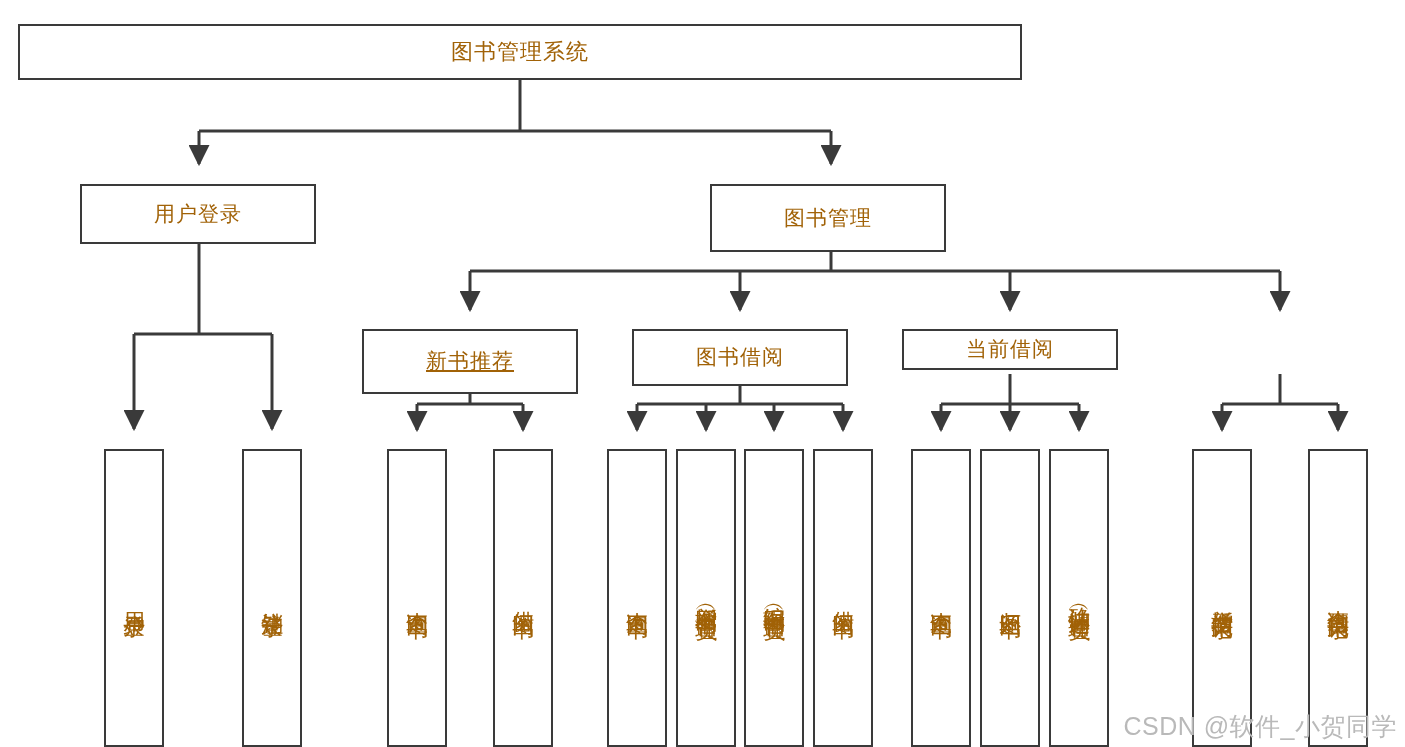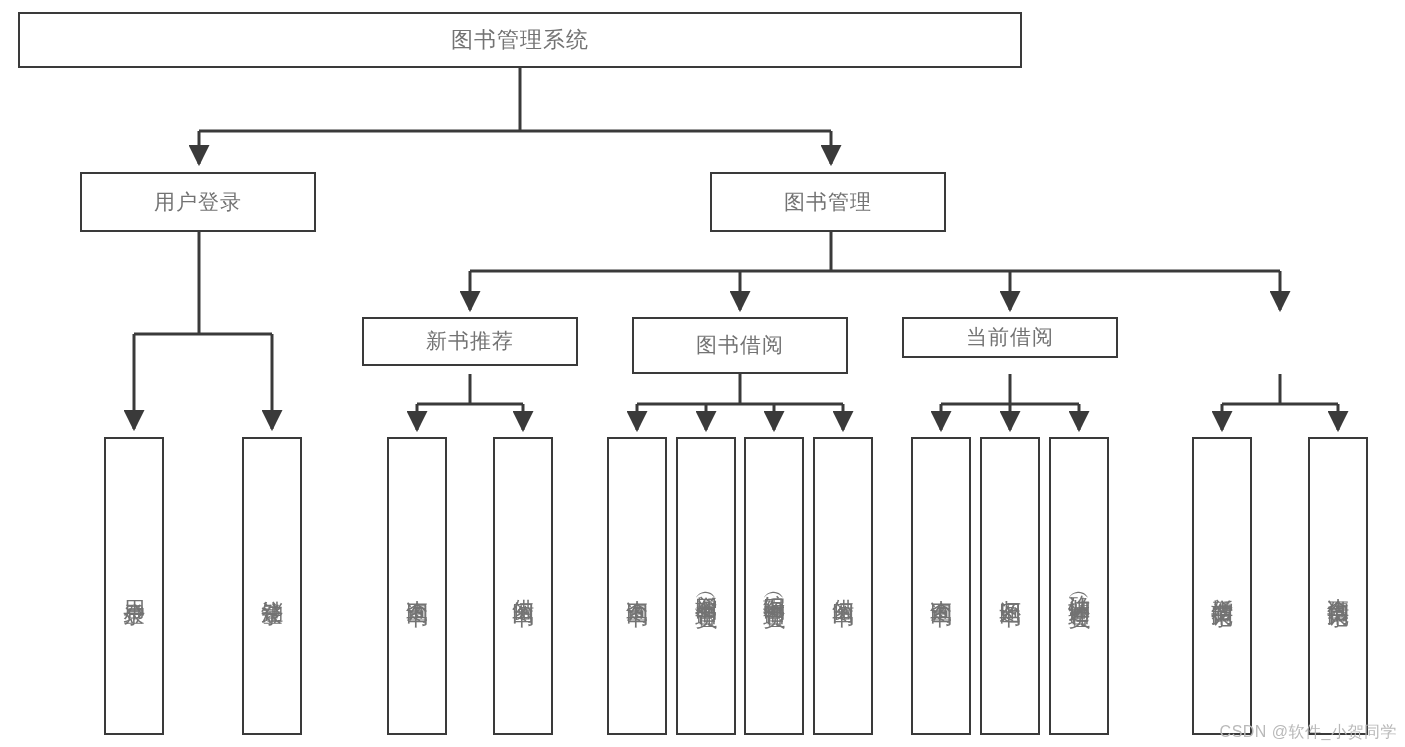--- a/index.html
+++ b/index.html
@@ -26,21 +26,22 @@
     height: 747px;
   }
   .node {
     position: absolute;
     box-sizing: border-box;
     background: #ffffff;
     border: 2px solid #3a3a3a;
     display: flex;
     align-items: center;
     justify-content: center;
-    color: #737373;
+    color: #a16207;
+    margin-top: 12px;
   }
   .node .label {
     display: block;
     text-align: center;
     line-height: 1.25;
     white-space: nowrap;
   }
   
   .node.horiz .label {
     font-size: 21px;
@@ -61,21 +62,21 @@
     font-size: 22px;
     line-height: 1.12;
     letter-spacing: 2px;
     white-space: nowrap;
     max-height: 290px;
   }
   .watermark {
     position: absolute;
     right: 8px;
     bottom: 4px;
-    font-size: 16px;
+    font-size: 25px;
     color: #b9b9b9;
     letter-spacing: 0.5px;
     user-select: none;
     white-space: nowrap;
   }
 </style>
 </head>
 <body>
 
 <div id="diagram">
@@ -131,25 +132,25 @@
     </g>
   </svg>
 
   <div class="node horiz root" style="left:18px; top:12px; width:1004px; height:56px;">
     <span class="label">图书管理系统</span>
   </div>
 
   <div class="node horiz" style="left:80px; top:172px; width:236px; height:60px;">
     <span class="label">用户登录</span>
   </div>
-  <div class="node horiz" style="left:710px; top:172px; width:236px; height:60px;">
+  <div class="node horiz" style="left:710px; top:172px; width:236px; height:68px;">
     <span class="label">图书管理</span>
   </div>
 
-  <div class="node horiz" style="left:362px; top:317px; width:216px; height:49px;">
+  <div class="node horiz" style="left:362px; top:317px; width:216px; height:65px;text-decoration:underline;">
     <span class="label">新书推荐</span>
   </div>
   <div class="node horiz" style="left:632px; top:317px; width:216px; height:57px;">
     <span class="label">图书借阅</span>
   </div>
   <div class="node horiz" style="left:902px; top:317px; width:216px; height:41px;">
     <span class="label">当前借阅</span>
   </div>
 
   <div class="node vert" style="left:104px; top:437px; width:60px; height:298px;">

